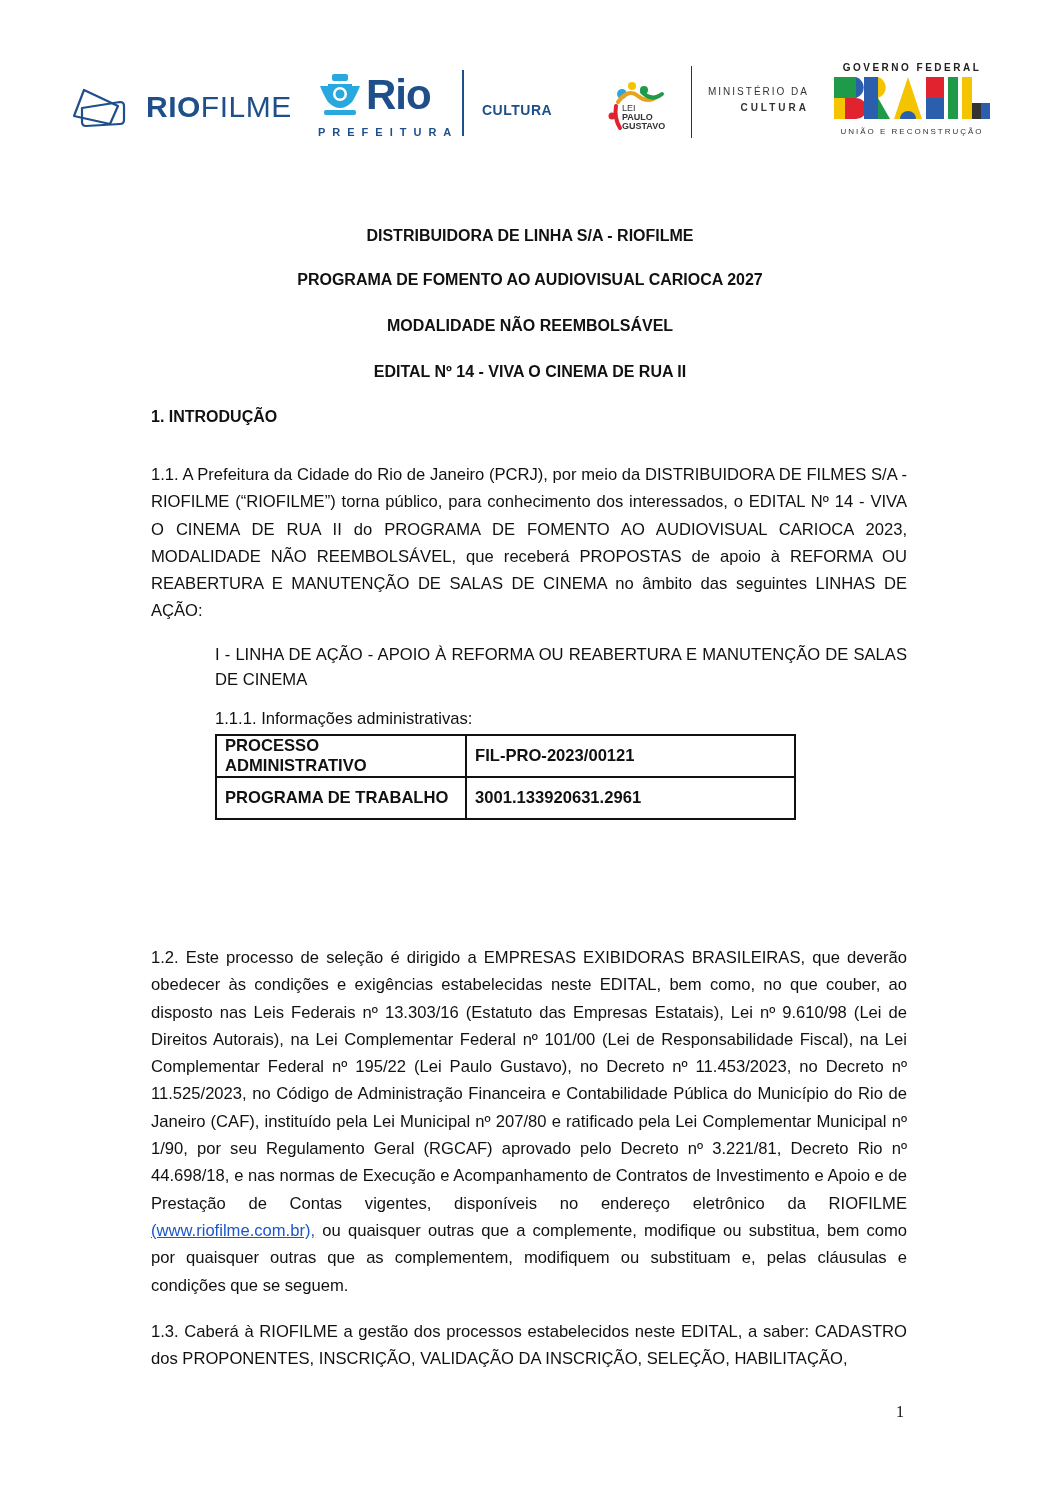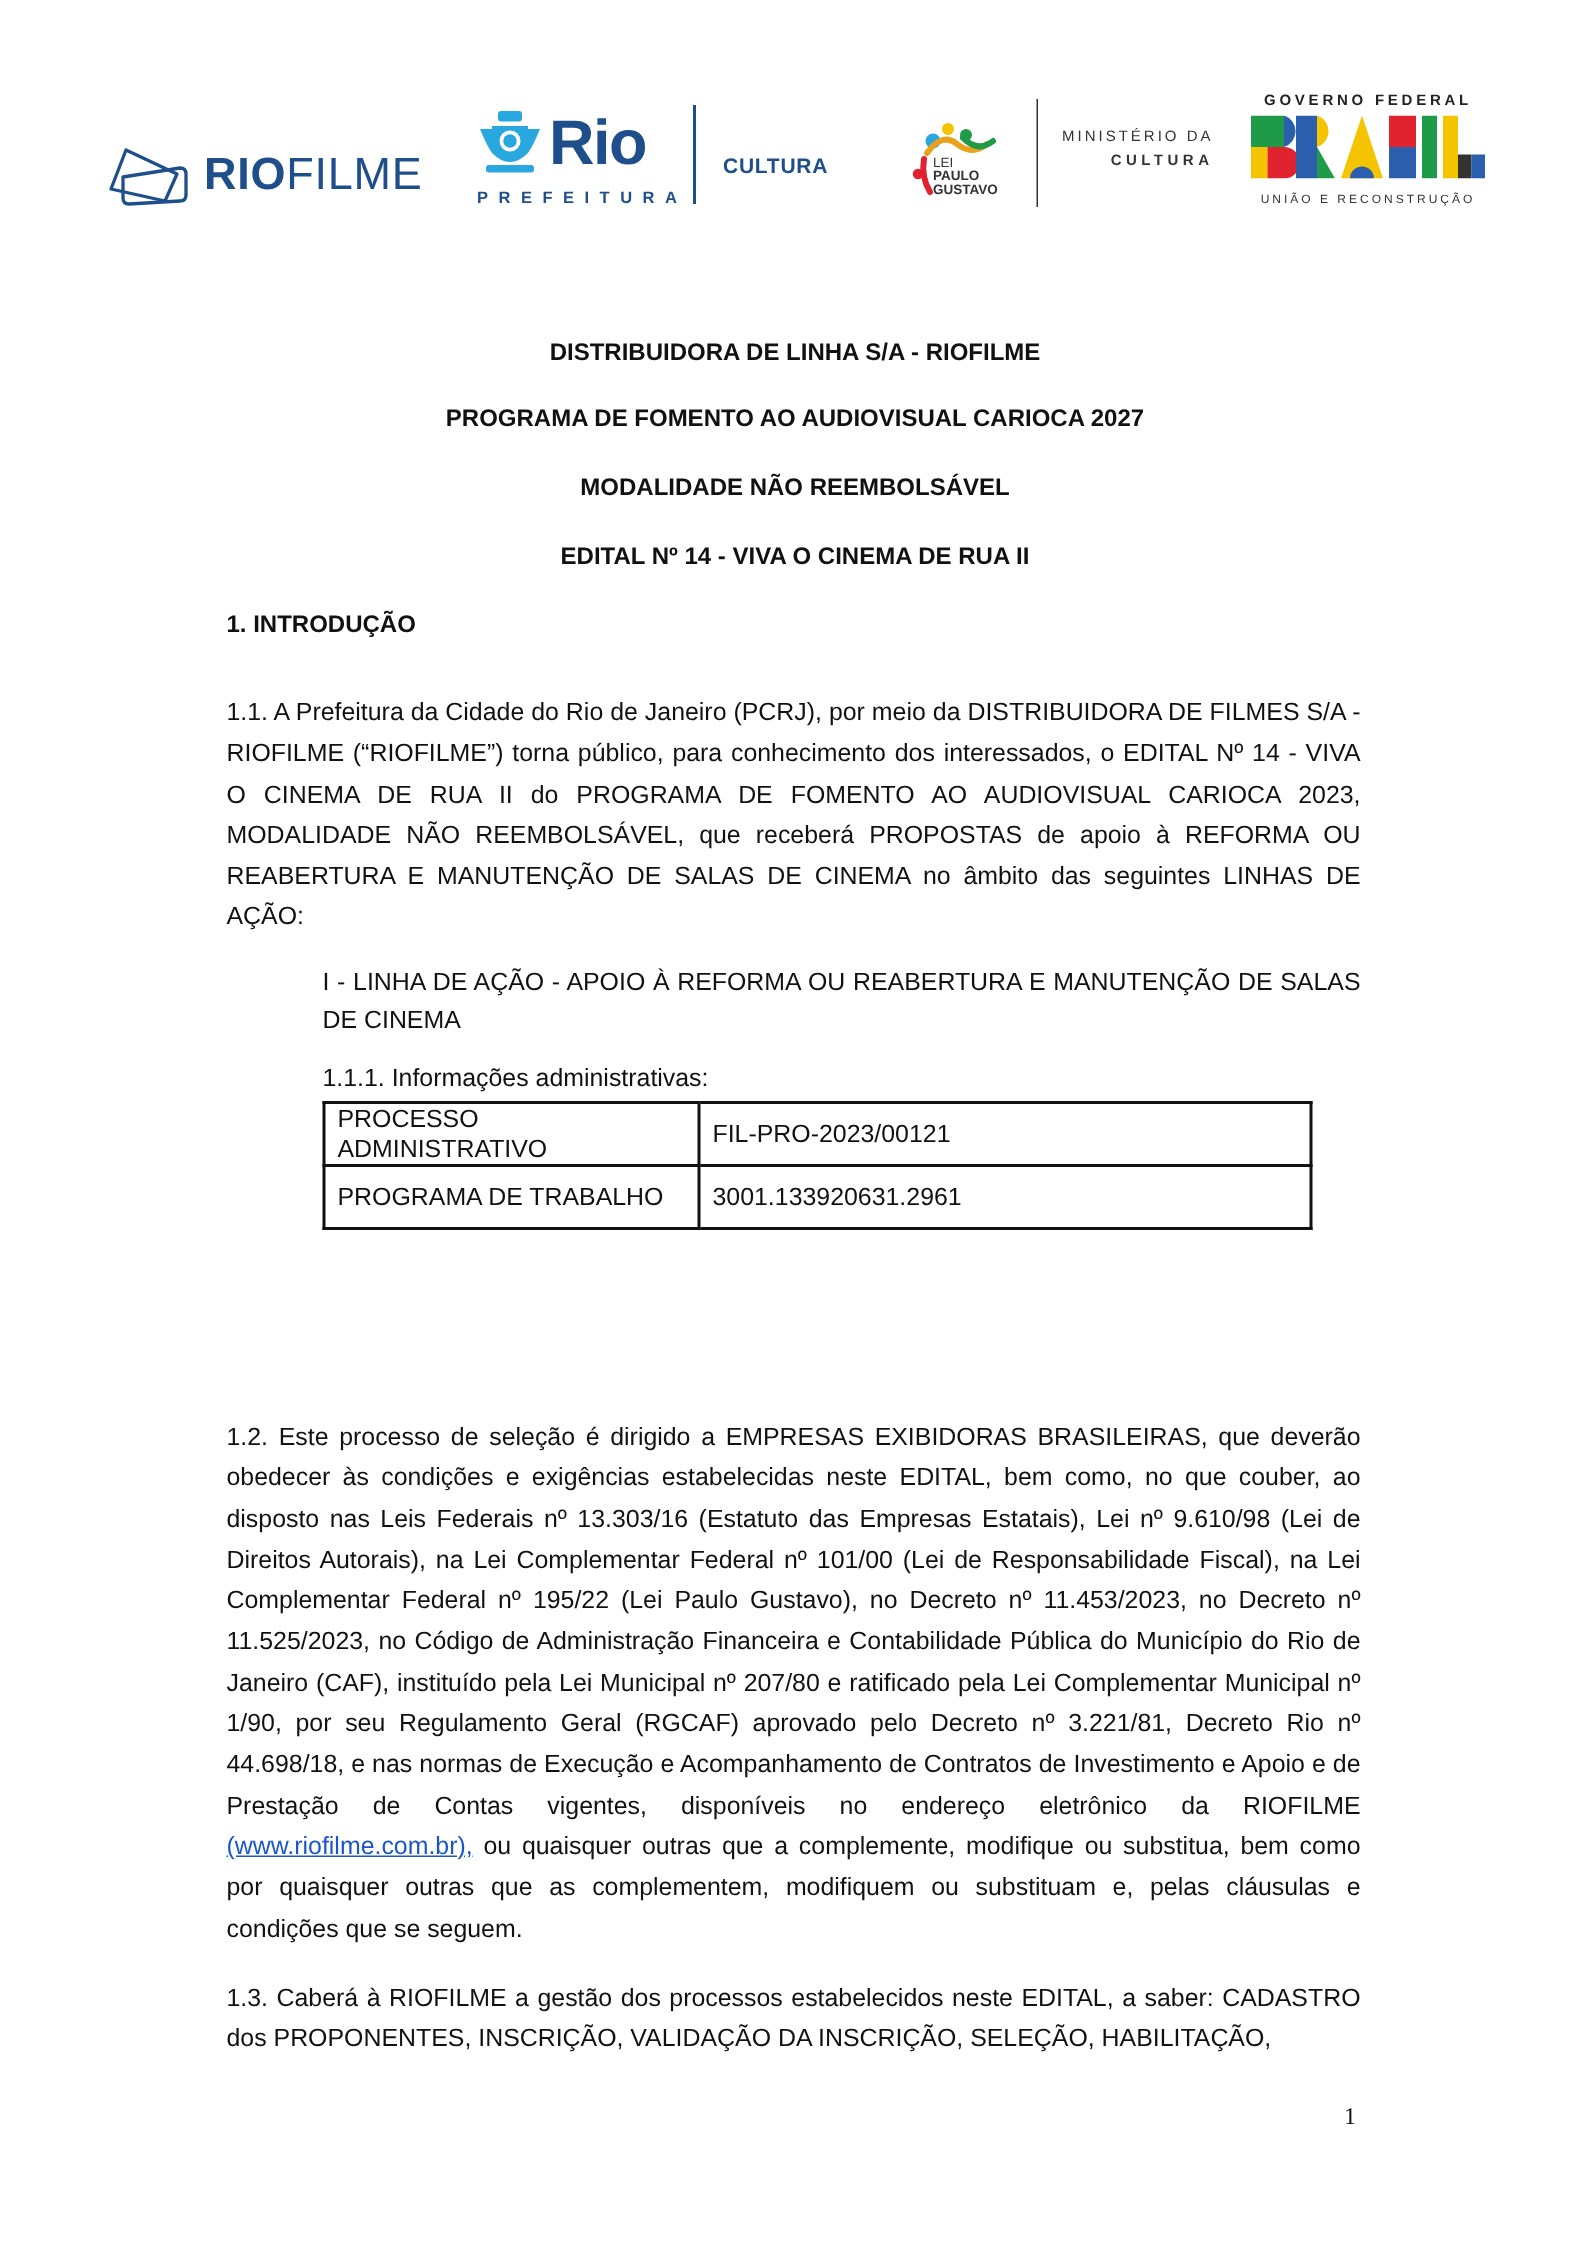--- a/index.html
+++ b/index.html
@@ -2,21 +2,21 @@
 <html><head>
 <meta charset="utf-8">
 <style>
   html, body { margin:0; padding:0; background:#ffffff; }
   body { width:1060px; height:1497px; position:relative; overflow:hidden;
          font-family:"Liberation Sans", "DejaVu Sans", sans-serif; color:#111; }
   .page { position:absolute; inset:0; }
 
   
   .logos { position:absolute; top:62px; left:66px; width:930px; height:90px; }
-  .logo-riofilme { position:absolute; left:4px; top:32px; display:flex; align-items:center; gap:4px; }
+  .logo-riofilme { position:absolute; left:4px; top:22px; display:flex; align-items:center; gap:14px; }
   .rf-text { font-size:30px; letter-spacing:0.5px; color:#1e4f8a; line-height:1; }
   .rf-text b { font-weight:900; }
   .rf-text span { font-weight:300; }
   .logo-rio { position:absolute; left:252px; top:6px; width:130px; height:70px; }
   .rio-crest { position:absolute; left:0; top:4px; width:44px; height:46px; }
   .rio-word { position:absolute; left:48px; top:6px; font-size:42px; font-weight:900; color:#1e4f8a; line-height:1; letter-spacing:-1px; }
   .rio-pref { position:absolute; left:0; top:58px; font-size:11px; letter-spacing:7px; color:#1e4f8a; font-weight:700; }
   .vdiv1 { position:absolute; left:396px; top:8px; width:1.5px; height:66px; background:#1e4f8a; }
   .cultura1 { position:absolute; left:416px; top:40px; font-size:14px; font-weight:900; color:#1e4f8a; letter-spacing:0.5px; }
   .logo-lpg { position:absolute; left:542px; top:10px; width:80px; height:66px; }
@@ -29,21 +29,21 @@
   .gov-mid { width:156px; height:42px; margin-top:4px; }
   .gov-bot { font-size:8px; letter-spacing:2px; color:#333; text-align:center; margin-top:4px; }
 
   
   .title { position:absolute; left:0; width:1060px; text-align:center; font-weight:700; font-size:16px; }
   .h1 { position:absolute; left:151px; font-weight:700; font-size:16px; }
   .para { position:absolute; left:151px; width:756px; font-size:16.6px; line-height:27.3px; text-align:justify;margin-top:12px; }
   .para.ind { left:215px; width:692px; line-height:25px; }
   .link { color:#1a56c8; text-decoration:underline; }
 
-  table.admin { position:absolute; left:215px; top:734px; width:660px; border-collapse:collapse; font-size:16.6px; }
+  table.admin { position:absolute; left:215px; top:734px; width:581px; border-collapse:collapse; font-size:16.6px;font-weight:bold; }
   table.admin td { border:2px solid #111; height:40px; padding:0 8px; }
   table.admin td.k { width:232px; }
 
   .pagenum { position:absolute; left:896px; top:1403px; font-size:16px; font-family:"Liberation Serif", serif; }
 </style>
 </head>
 <body>
 
 <div class="page">
 

